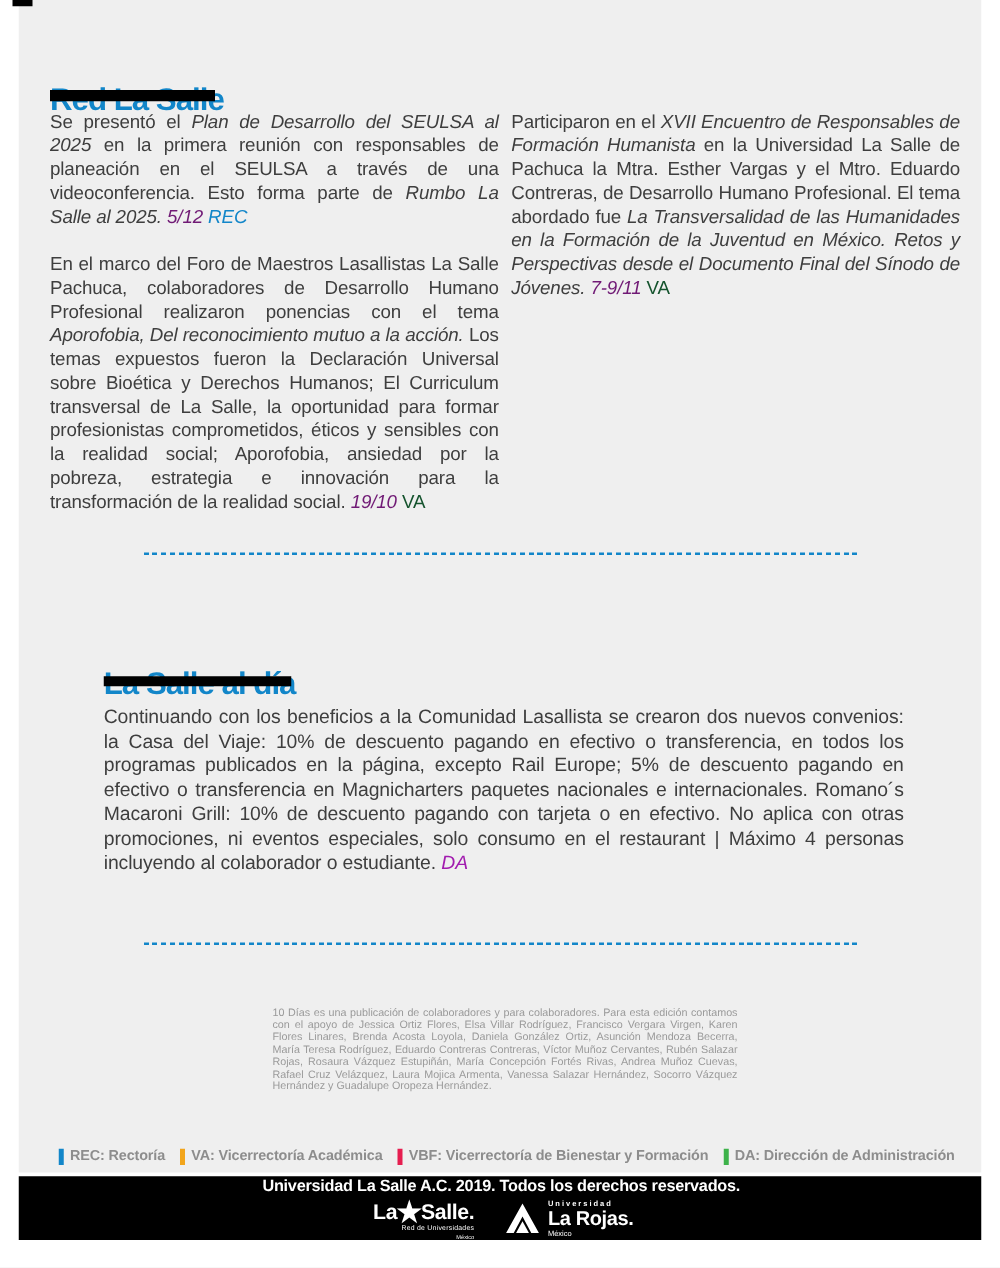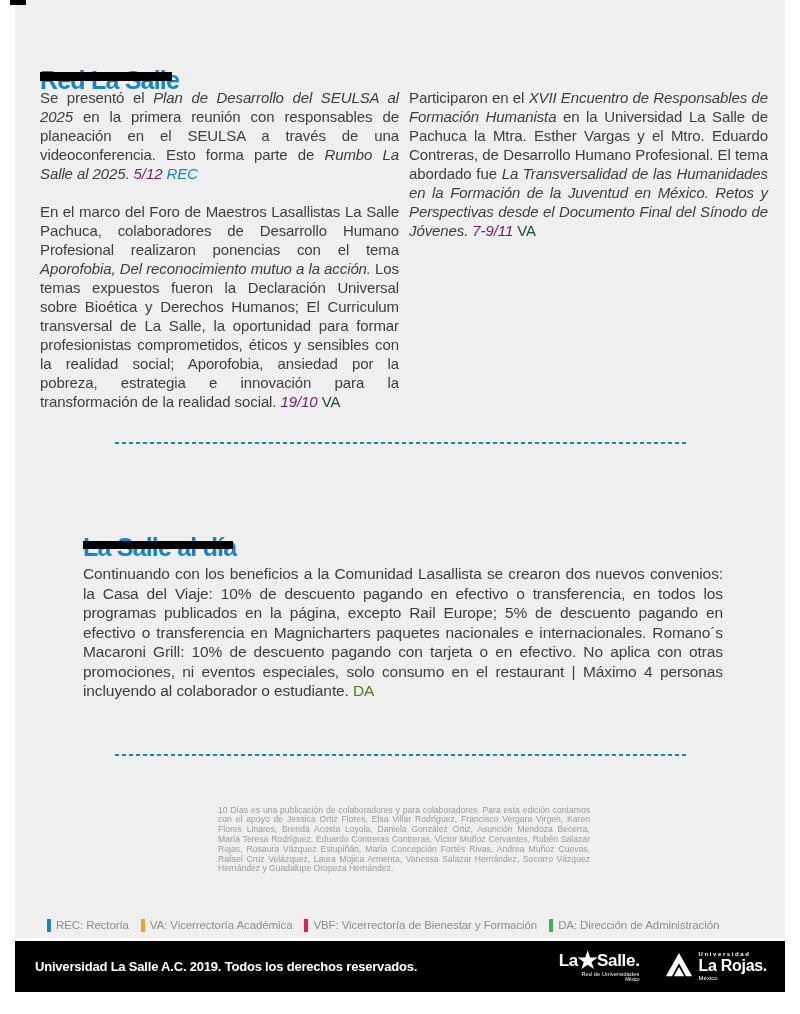--- a/index.html
+++ b/index.html
@@ -26,21 +26,21 @@
   .para{
     margin:0;color:#3e3e3e;font-size:15px;line-height:19px;text-align:justify;letter-spacing:-0.1px;
   }
   .para + .para{margin-top:19px;}
 
   .sg-i{font-style:italic;}
   .sg-b{font-weight:400;}
   .sg-date{font-style:italic;color:#701a75;}
   .sg-rec{font-style:italic;color:#1286c9;}
   .sg-va{color:#14532d;}
-  .sg-da{color:#4d7c0f;}
+  .sg-da{font-style:italic;color:#a21caf;}
 
   .divider{
     position:absolute;left:115px;width:573px;height:2px;
     background-image:repeating-linear-gradient(90deg,#1286c9 0,#1286c9 4px,transparent 4px,transparent 7px);
   }
   .div1{top:442px;}
   .div2{top:754px;}
 
   .sec2-para{position:absolute;left:83px;top:564px;width:640px;}
   .sec2-para .para{font-size:15.5px;line-height:19.5px;}
@@ -48,27 +48,27 @@
   .credits{
     position:absolute;left:218px;top:797px;width:372px;
     color:#9a9a9a;font-size:8.6px;line-height:9.8px;text-align:justify;letter-spacing:0;
   }
 
   .legend{
     position:absolute;left:47px;top:915px;width:738px;height:20px;
     display:flex;align-items:center;gap:12px;
     color:#8d8d8d;font-size:11.5px;letter-spacing:-0.1px;white-space:nowrap;
   }
-  .legend-item{display:flex;align-items:center;gap:5px;}
+  .legend-item{display:flex;align-items:center;gap:5px;font-weight:bold;}
   .legend-marker{width:4px;height:13px;display:inline-block;}
 
   .footer{
     position:absolute;left:15px;top:941px;width:770px;height:51px;background:#000;
     display:flex;align-items:center;justify-content:space-between;
-    padding:0 18px 0 20px;box-sizing:border-box;color:#fff;
+    padding:0 18px 0 20px;box-sizing:border-box;color:#fff;flex-direction:column;
   }
   .copyright{font-weight:700;font-size:13px;letter-spacing:-0.2px;}
   .logos{display:flex;align-items:center;gap:24px;}
 
   .net-logo{display:flex;flex-direction:column;align-items:flex-end;line-height:1;}
   .net-logo .row{display:flex;align-items:center;font-weight:700;font-size:17px;letter-spacing:-0.3px;}
   .net-logo .star{font-size:26px;line-height:0.8;margin:0 -2px;font-weight:400;}
   .net-logo .tagline{font-size:5.5px;letter-spacing:0.2px;margin:1px 0 0 26px;font-weight:400;}
   .net-logo .country{font-size:4.5px;margin:1px 0 0 26px;font-weight:400;}
 

